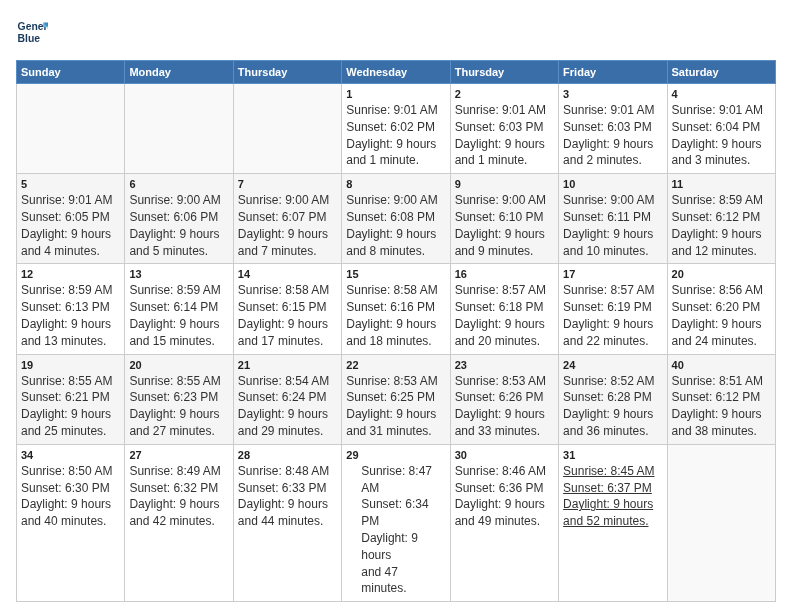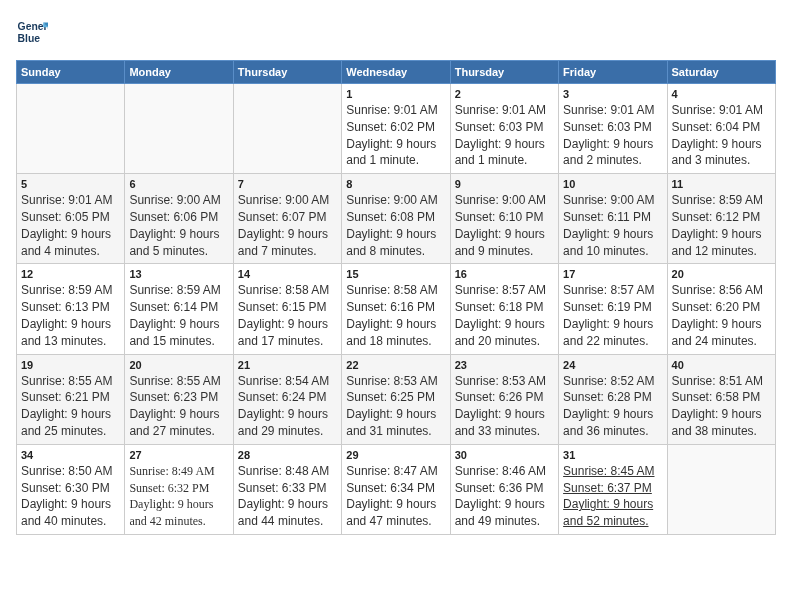--- a/index.html
+++ b/index.html
@@ -284,50 +284,50 @@
         <td>
           <span class="day-number">24</span>
           <div class="cell-text" style="white-space: pre-line;">Sunrise: 8:52 AM
 Sunset: 6:28 PM
 Daylight: 9 hours
 and 36 minutes.</div>
         </td>
         <td>
           <span class="day-number">40</span>
           <div class="cell-text" style="white-space: pre-line;">Sunrise: 8:51 AM
-Sunset: 6:58 PM
+Sunset: 6:12 PM
 Daylight: 9 hours
 and 38 minutes.</div>
         </td>
       </tr>
       <tr>
         <td>
           <span class="day-number">34</span>
           <div class="cell-text" style="white-space: pre-line;">Sunrise: 8:50 AM
 Sunset: 6:30 PM
 Daylight: 9 hours
 and 40 minutes.</div>
         </td>
         <td>
           <span class="day-number">27</span>
-          <div class="cell-text" style="white-space: pre-line; font-family: Liberation Serif, serif;">Sunrise: 8:49 AM
+          <div class="cell-text" style="white-space: pre-line;">Sunrise: 8:49 AM
 Sunset: 6:32 PM
 Daylight: 9 hours
 and 42 minutes.</div>
         </td>
         <td>
           <span class="day-number">28</span>
           <div class="cell-text" style="white-space: pre-line;">Sunrise: 8:48 AM
 Sunset: 6:33 PM
 Daylight: 9 hours
 and 44 minutes.</div>
         </td>
         <td>
           <span class="day-number">29</span>
-          <div class="cell-text" style="white-space: pre-line;">Sunrise: 8:47 AM
+          <div class="cell-text" style="white-space: pre-line; margin-left: 15px;">Sunrise: 8:47 AM
 Sunset: 6:34 PM
 Daylight: 9 hours
 and 47 minutes.</div>
         </td>
         <td>
           <span class="day-number">30</span>
           <div class="cell-text" style="white-space: pre-line;">Sunrise: 8:46 AM
 Sunset: 6:36 PM
 Daylight: 9 hours
 and 49 minutes.</div>

